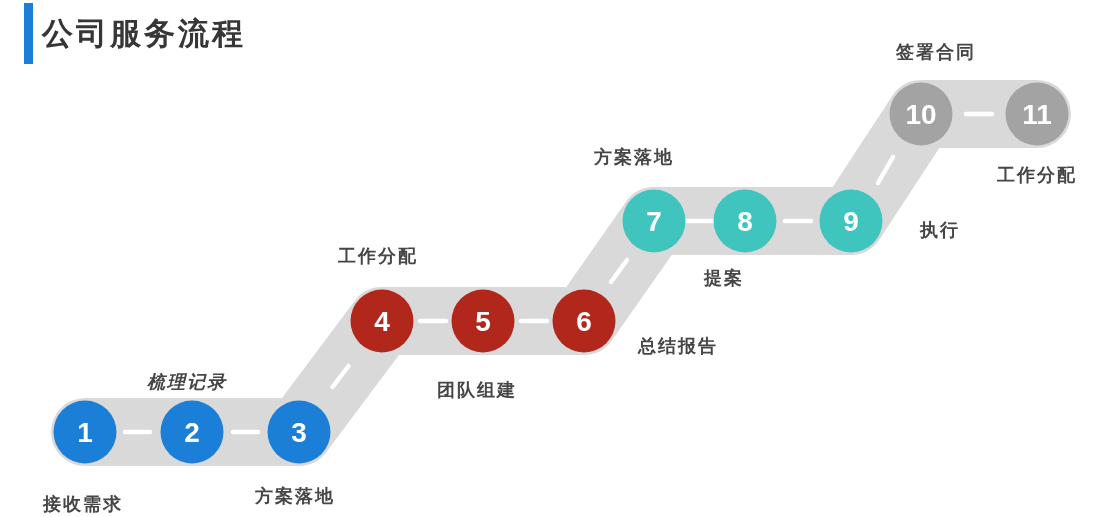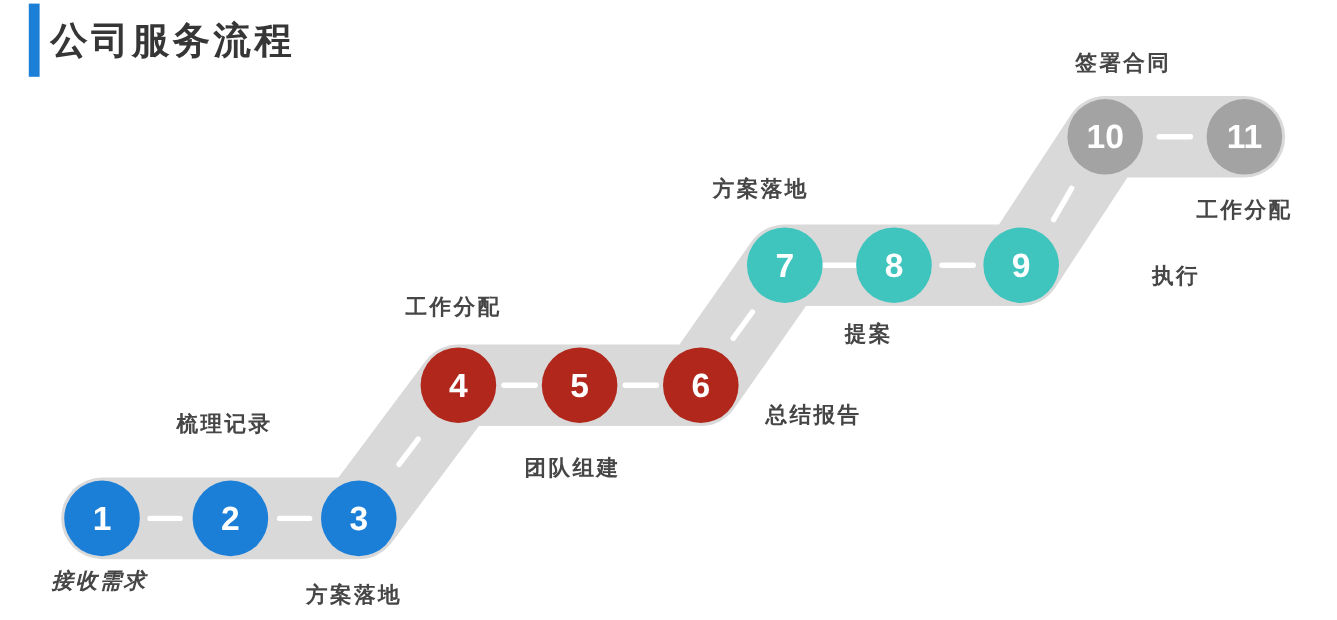--- a/index.html
+++ b/index.html
@@ -76,29 +76,29 @@
 
   
   .lbl {
     position: absolute;
     font-size: 18px;
     font-weight: 600;
     letter-spacing: 2px;
     color: #464646;
     white-space: nowrap;
   }
-  .lb1  { left: 43px;   top: 472px; font-style: italic; }
-  .lb2  { left: 147px;  top: 341px; }
+  .lb1  { left: 43px;   top: 492px; }
+  .lb2  { left: 147px;  top: 370px; font-style: italic; }
   .lb3  { left: 255px;  top: 484px; }
   .lb4  { left: 338px;  top: 244px; }
   .lb5  { left: 437px;  top: 378px; }
   .lb6  { left: 638px;  top: 334px; }
   .lb7  { left: 594px;  top: 145px; }
   .lb8  { left: 704px;  top: 266px; }
-  .lb9  { left: 960px;  top: 218px; }
+  .lb9  { left: 920px;  top: 218px; }
   .lb10 { left: 896px;  top: 40px;  }
   .lb11 { left: 997px;  top: 163px; }
 </style>
 </head>
 <body>
 
 <div class="stage">
 
   <div class="accent-bar"></div>
   <h1 class="page-title">公司服务流程</h1>

